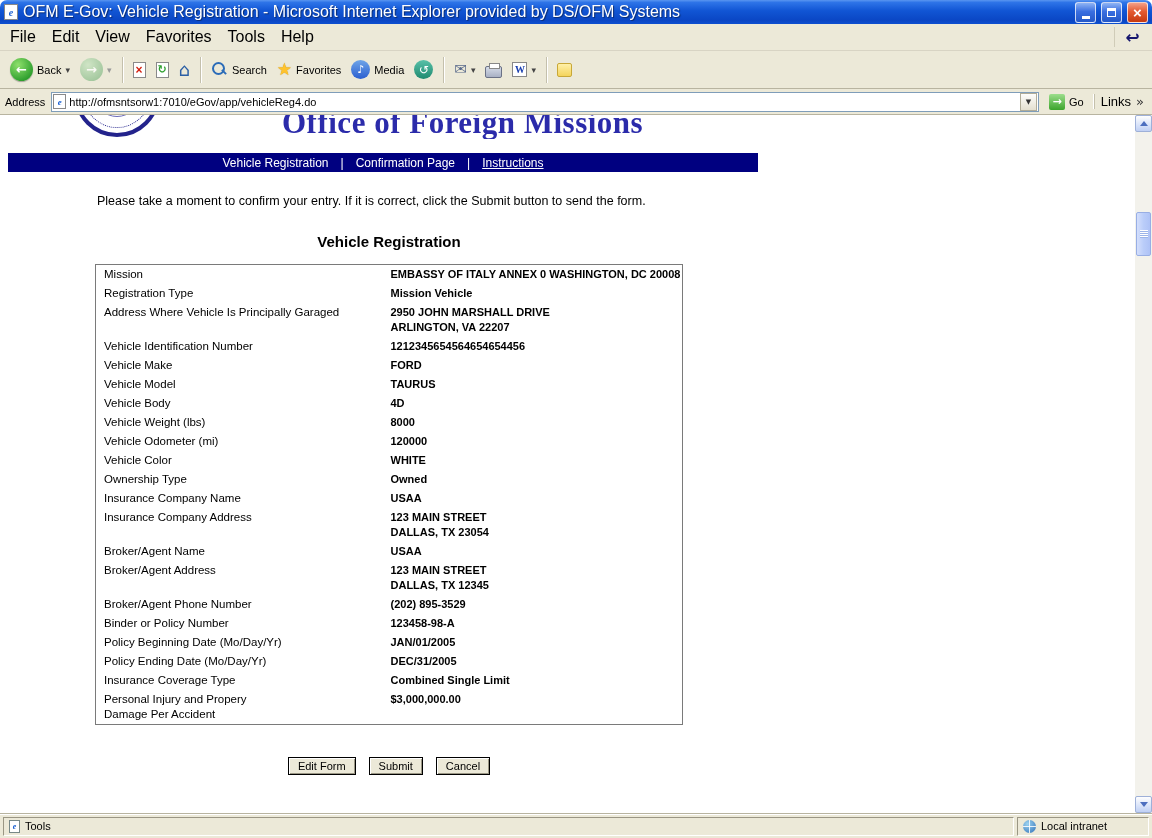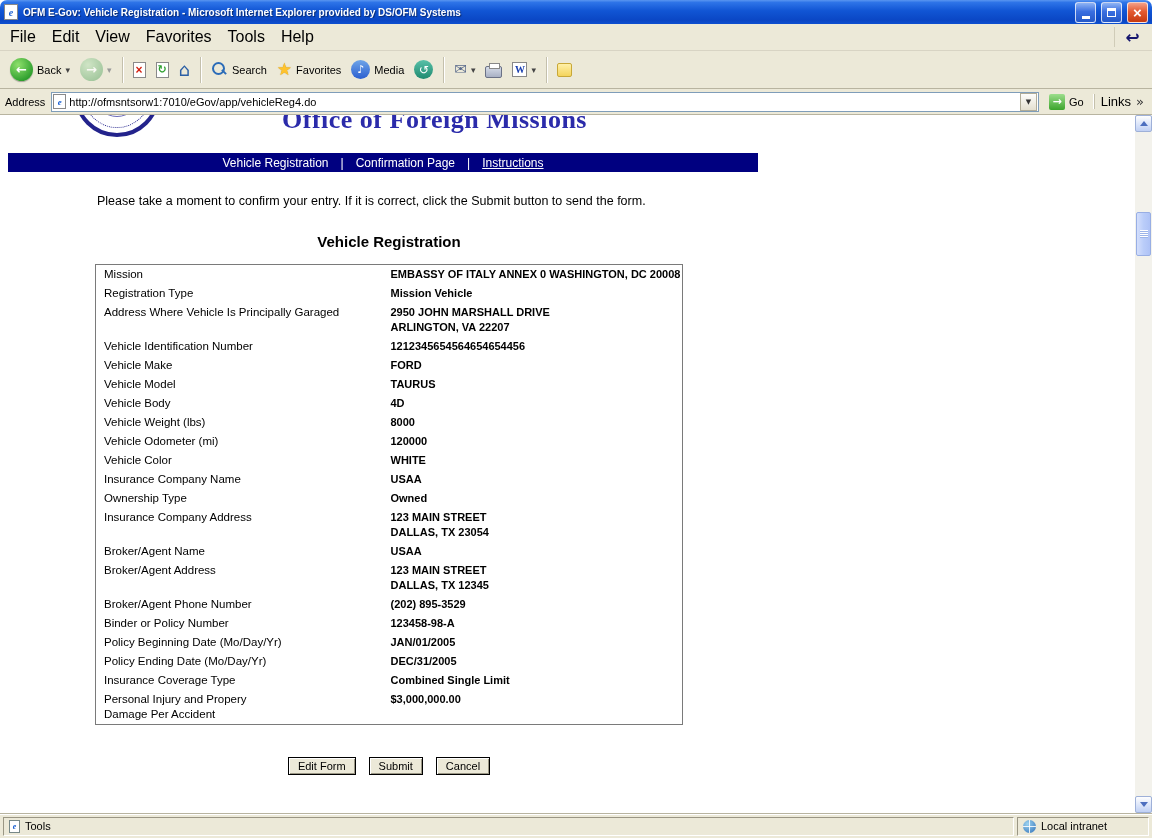--- a/index.html
+++ b/index.html
@@ -4,21 +4,21 @@
 <style>
   * { box-sizing: border-box; margin: 0; padding: 0; }
   html,body { margin:0; padding:0; }
   body { width:1152px; height:838px; font-family:"Liberation Sans",sans-serif; }
 
   .window { width:1152px; height:838px; background:#fff; position:relative; overflow:hidden; display:flex; flex-direction:column; }
 
   
   .titlebar { height:24px; flex:0 0 24px; background:linear-gradient(180deg,#5A96F0 0%,#2E74E8 10%,#1155D4 45%,#0A46C4 85%,#0D4FD0 100%); border-radius:7px 7px 0 0; display:flex; align-items:center; padding:0 4px; gap:5px; }
   .title-doc-icon { width:14px; height:16px; background:#fff; border:1px solid #888; position:relative; display:flex; align-items:center; justify-content:center; font:italic bold 10px "Liberation Serif",serif; color:#1A5FD0; }
-  .title-text { color:#fff; font-weight:bold; font-size:10px; text-shadow:1px 1px 1px #0A2A6E; flex:1; white-space:nowrap; overflow:hidden; }
+  .title-text { color:#fff; font-weight:normal; font-size:16px; text-shadow:1px 1px 1px #0A2A6E; flex:1; white-space:nowrap; overflow:hidden; }
   .win-btn { width:21px; height:21px; border-radius:3px; border:1px solid rgba(255,255,255,.75); display:flex; align-items:center; justify-content:center; }
   .btn-min,.btn-max { background:linear-gradient(180deg,#8FB4F4,#3A6FE0 45%,#2458C8); }
   .btn-close { background:linear-gradient(180deg,#F4A088,#E45A30 45%,#C63A10); color:#fff; font-size:15px; font-weight:bold; line-height:1; }
   .glyph-min { width:8px; height:3px; background:#fff; margin-top:10px; }
   .glyph-max { width:9px; height:9px; border:1px solid #fff; border-top:3px solid #fff; }
 
   
   .menubar { height:27px; flex:0 0 27px; background:#ECE9D8; display:flex; align-items:center; padding:0 2px; border-bottom:1px solid #D8D4C4; }
   .menu-item { font-size:16px; padding:5px 8px; color:#000; }
   .brand-throbber { margin-left:auto; width:36px; text-align:center; color:#16166E; font-size:17px; font-weight:bold; font-family:"DejaVu Sans",sans-serif; border-left:1px solid #D0CCB8; }
@@ -62,21 +62,21 @@
   .links-chev { color:#333; font-family:"DejaVu Sans",sans-serif; }
 
   
   .content { flex:1; display:flex; background:#fff; overflow:hidden; }
   .page-area { width:1135px; position:relative; overflow:hidden; }
 
   .logo-strip { height:24px; overflow:hidden; position:relative; }
   .seal { position:absolute; left:74px; top:-64px; width:86px; height:86px; border-radius:50%; border:4px solid #23238C; background:#fff; }
   .seal::after { content:""; position:absolute; inset:5px; border:1px dotted #23238C; border-radius:50%; }
   .seal::before { content:""; position:absolute; inset:16px; border:1px solid #6A6AB8; border-radius:50%; }
-  .brand-text { position:absolute; left:282px; top:-10px; font-family:"Liberation Serif",serif; font-weight:bold; font-size:26px; color:#2B2BAA; letter-spacing:.5px; white-space:nowrap; }
+  .brand-text { position:absolute; left:282px; top:-10px; font-family:"Liberation Serif",serif; font-weight:bold; font-size:31px; color:#2B2BAA; letter-spacing:.5px; white-space:nowrap; }
 
   .nav-bar { margin:14px 0 0 8px; width:750px; height:19px; background:#000080; color:#fff; font-size:12px; display:flex; align-items:center; justify-content:center; gap:12px; }
   .nav-link { text-decoration:underline; color:#fff; cursor:pointer; }
   .nav-sep { color:#fff; }
 
   .intro { margin:22px 0 0 97px; font-size:12.5px; color:#000; }
 
   .main-col { width:588px; margin-left:95px; }
   .page-heading { margin-top:25px; text-align:center; font-size:15px; font-weight:bold; color:#000; }
 
@@ -277,26 +277,26 @@
   </tr>
               <tr class="field-row">
     <td class="f-label">Vehicle Odometer (mi)</td>
     <td class="f-value">120000</td>
   </tr>
               <tr class="field-row">
     <td class="f-label">Vehicle Color</td>
     <td class="f-value">WHITE</td>
   </tr>
               <tr class="field-row">
+    <td class="f-label">Ownership Type</td>
+    <td class="f-value">Owned</td>
+  </tr>
+              <tr class="field-row">
     <td class="f-label">Insurance Company Name</td>
     <td class="f-value">USAA</td>
-  </tr>
-              <tr class="field-row">
-    <td class="f-label">Ownership Type</td>
-    <td class="f-value">Owned</td>
   </tr>
               <tr class="field-row">
     <td class="f-label">Insurance Company Address</td>
     <td class="f-value">123 MAIN STREET
 DALLAS, TX 23054</td>
   </tr>
               <tr class="field-row">
     <td class="f-label">Broker/Agent Name</td>
     <td class="f-value">USAA</td>
   </tr>

